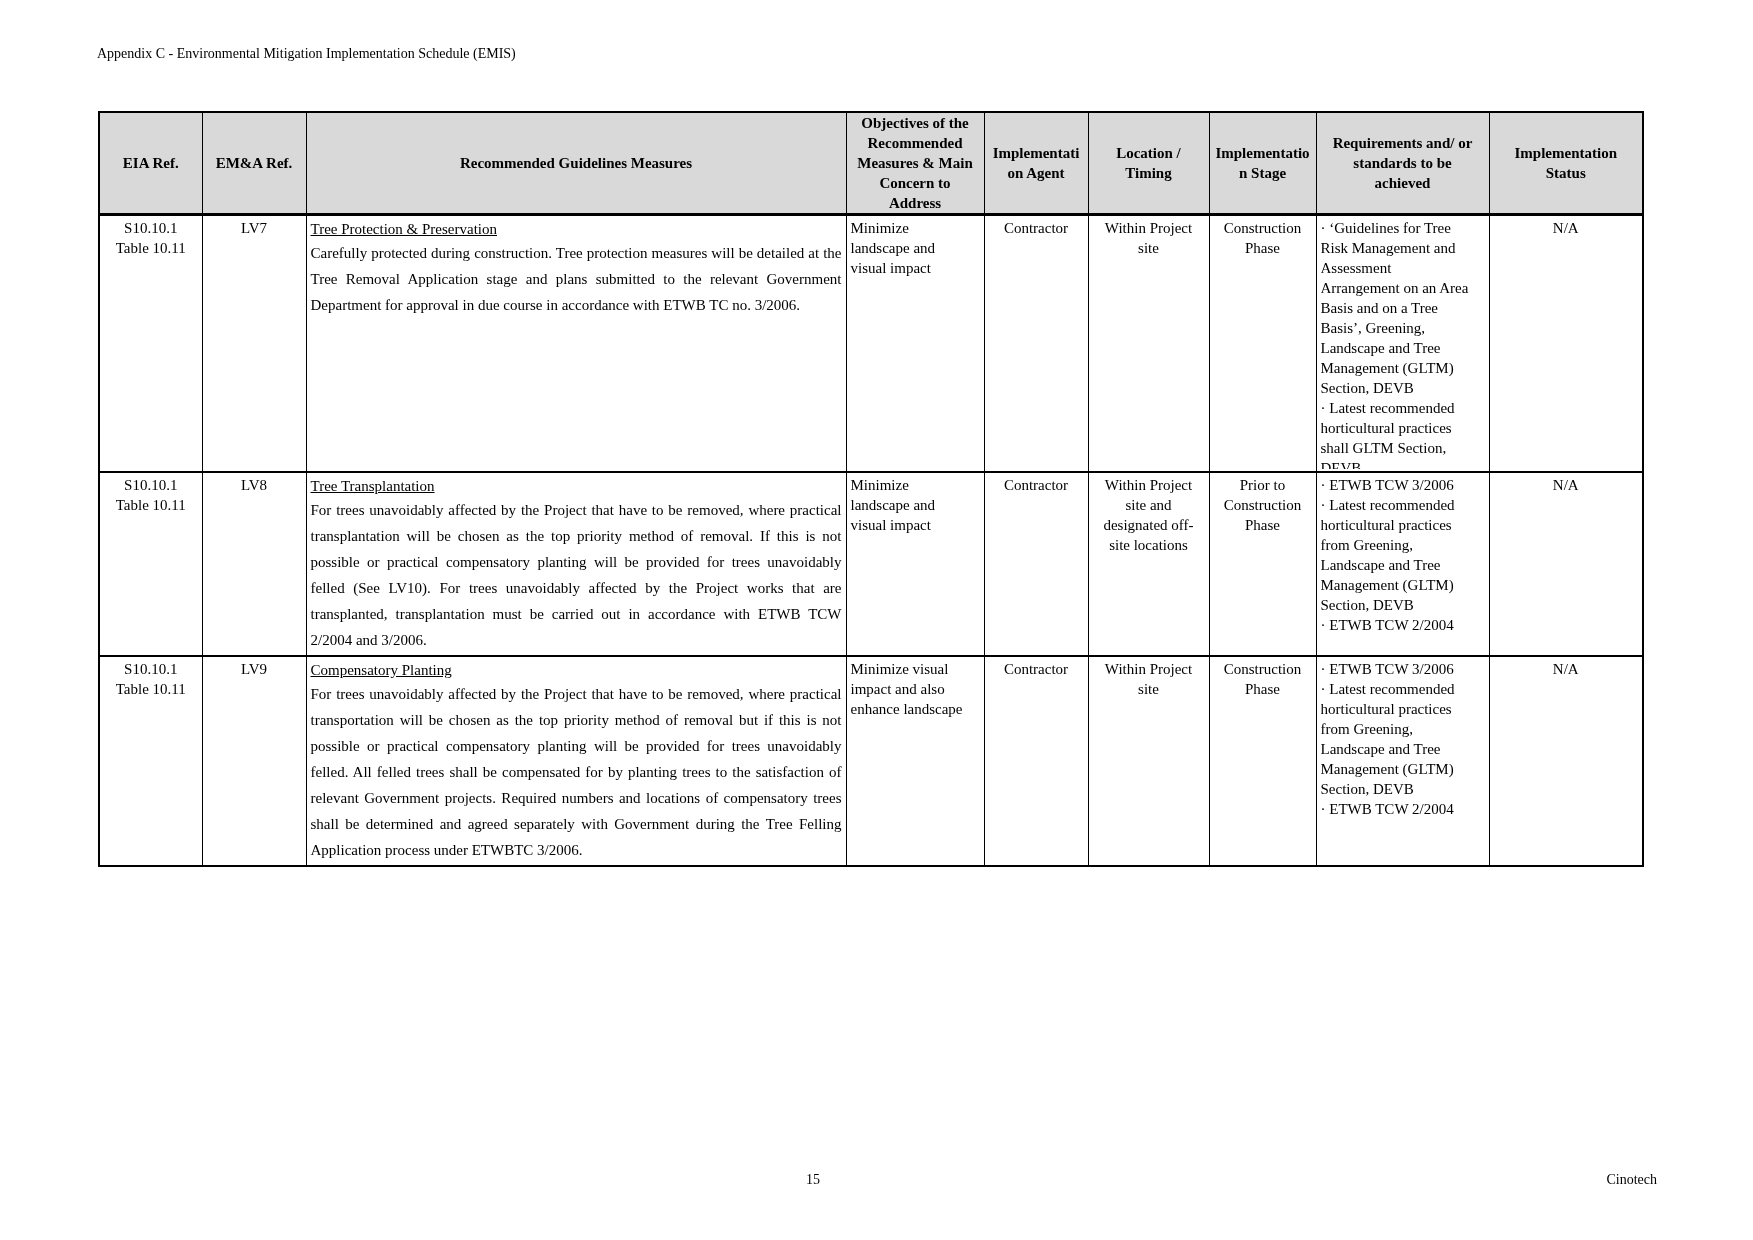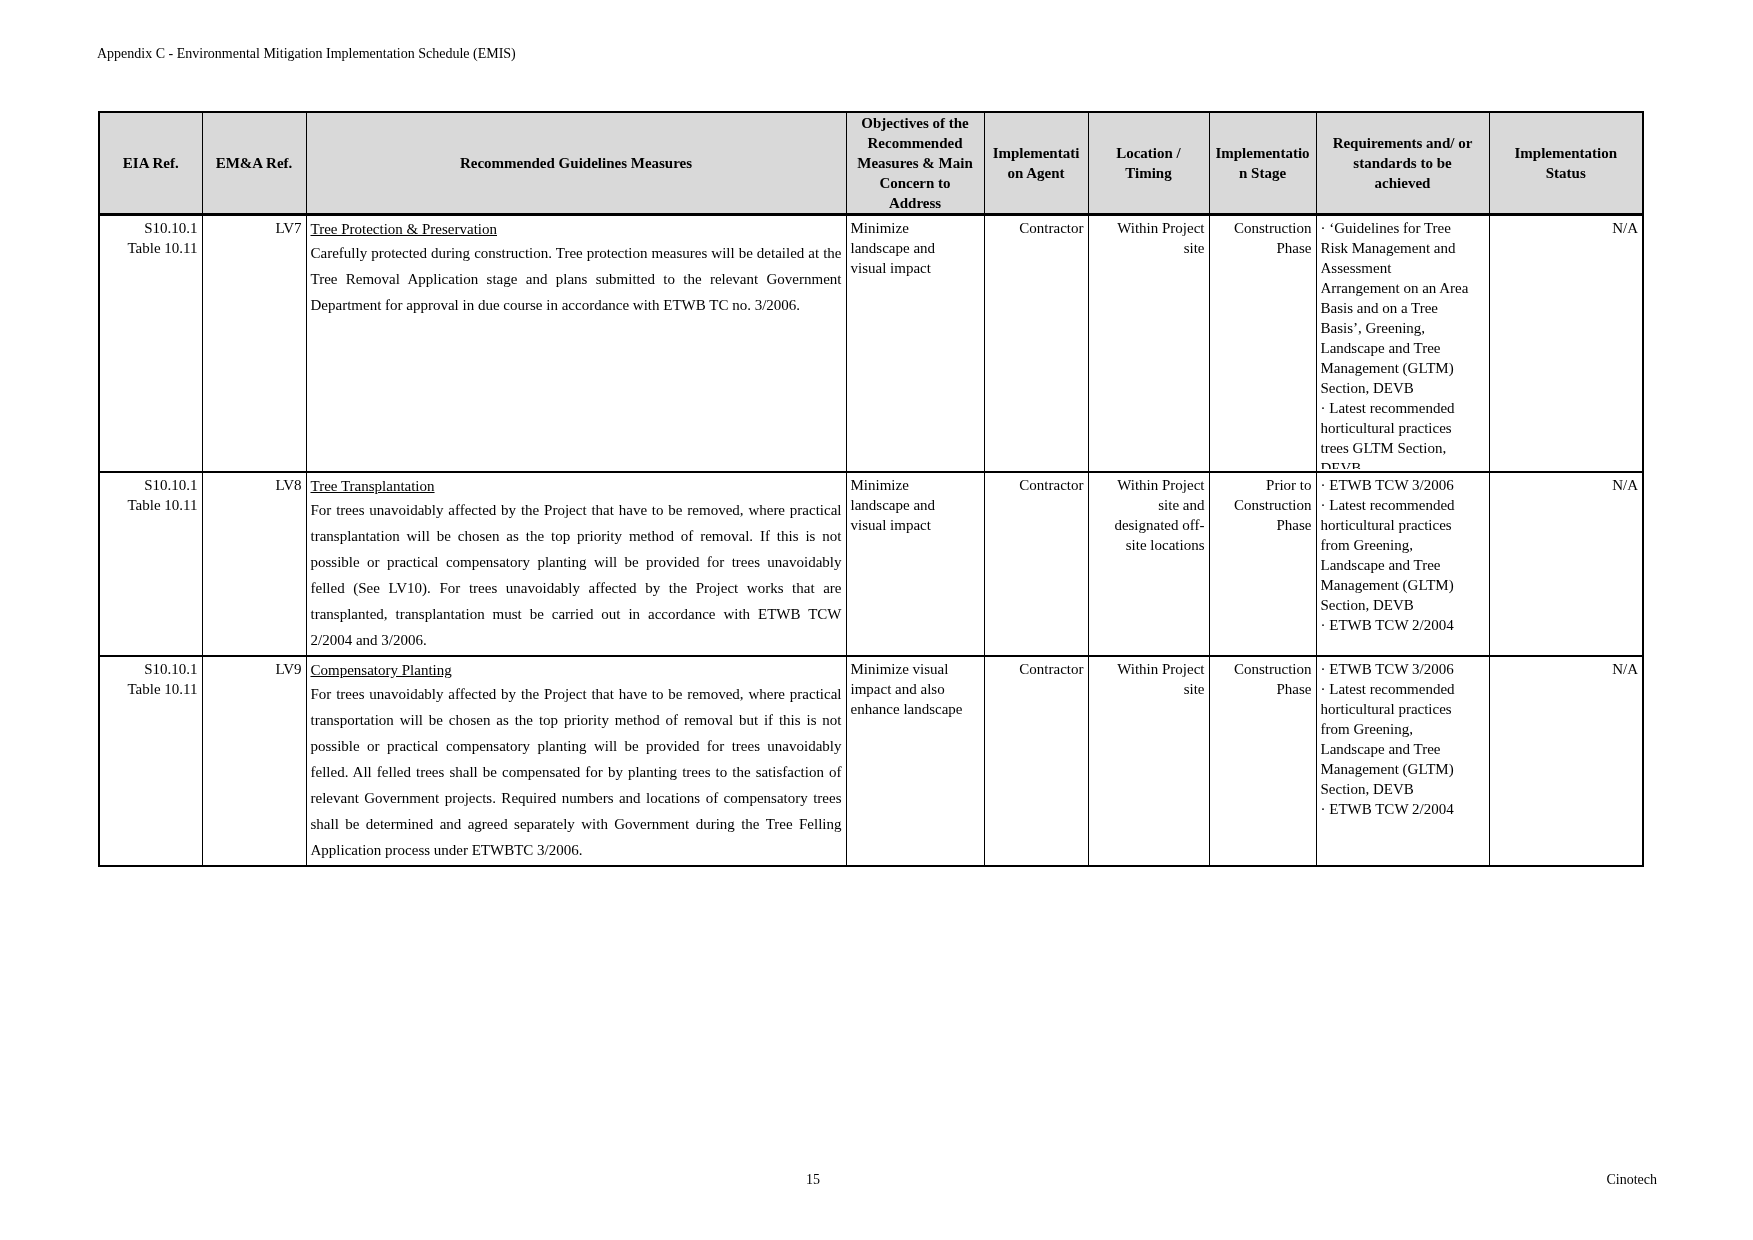--- a/index.html
+++ b/index.html
@@ -51,21 +51,21 @@
     border-top: 2px solid #000;
   }
   table.emis tbody td {
     line-height: 20px;
     padding: 2px 4px;
     border-bottom: 2px solid #000;
   }
   tr.row-lv7 { height: 256px; }
   tr.row-lv8 { height: 167px; }
   tr.row-lv9 { height: 199px; }
-  .ta-c { text-align: right; }
+  .ta-c { text-align: center; }
   .pre { white-space: pre-line; }
   td.measures-cell { padding: 2px 5px; }
   .measure-title {
     text-decoration: underline;
     line-height: 22px;
   }
   .measure-body {
     text-align: justify;
     line-height: 26px;
   }
@@ -148,21 +148,21 @@
 Risk Management and
 Assessment
 Arrangement on an Area
 Basis and on a Tree
 Basis’, Greening,
 Landscape and Tree
 Management (GLTM)
 Section, DEVB
 · Latest recommended
 horticultural practices
-trees GLTM Section,
+shall GLTM Section,
 DEVB</div>
       </td>
       <td class="ta-c">N/A</td>
     </tr>
     <tr class="row-lv8">
       <td class="ta-c pre">S10.10.1
 Table 10.11</td>
       <td class="ta-c">LV8</td>
       <td class="measures-cell">
         <div class="measure-title">Tree Transplantation</div>

